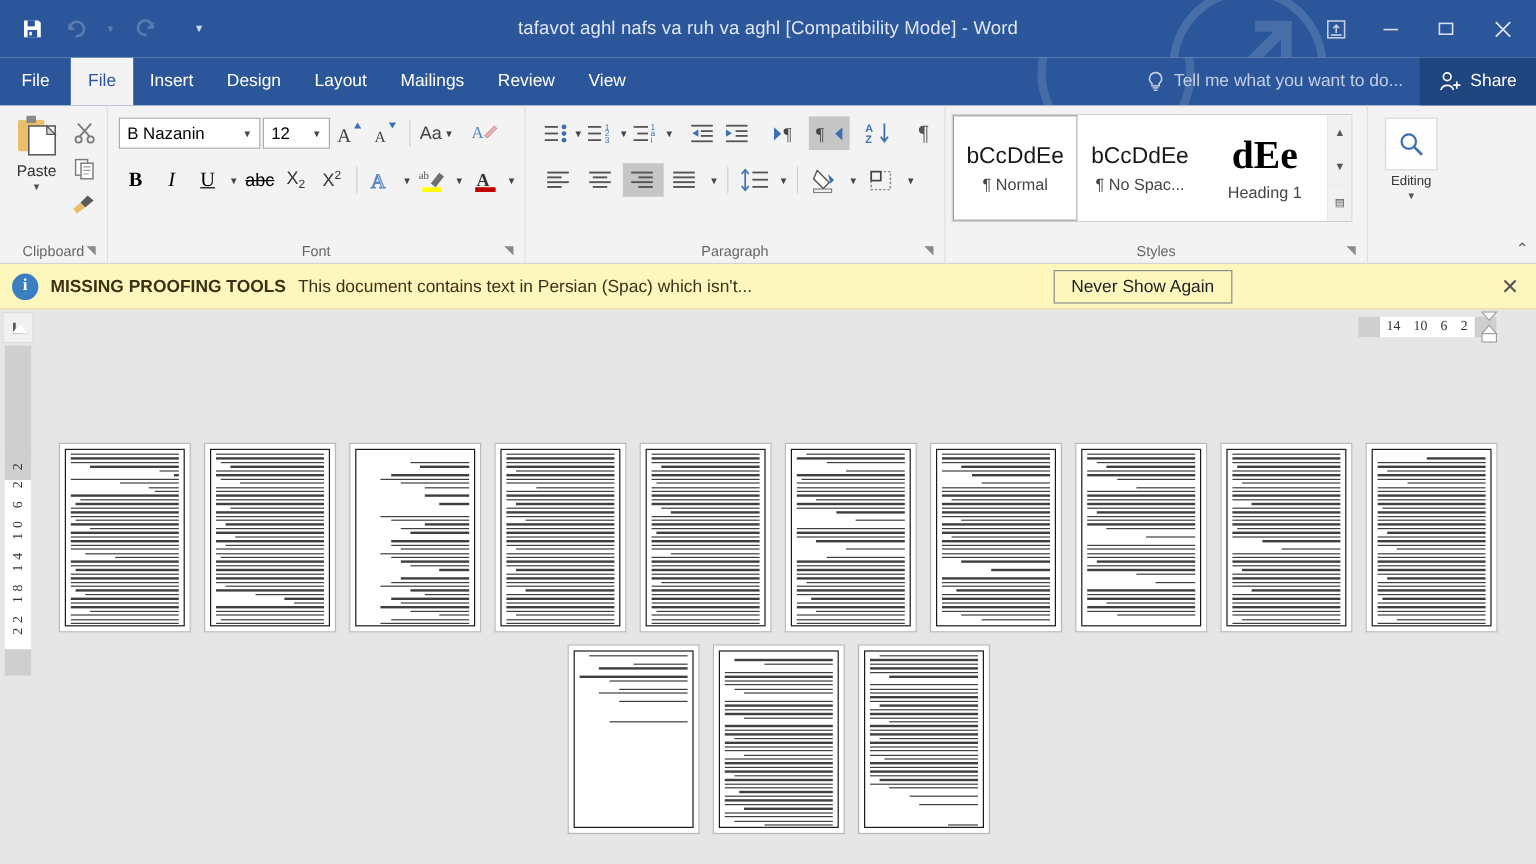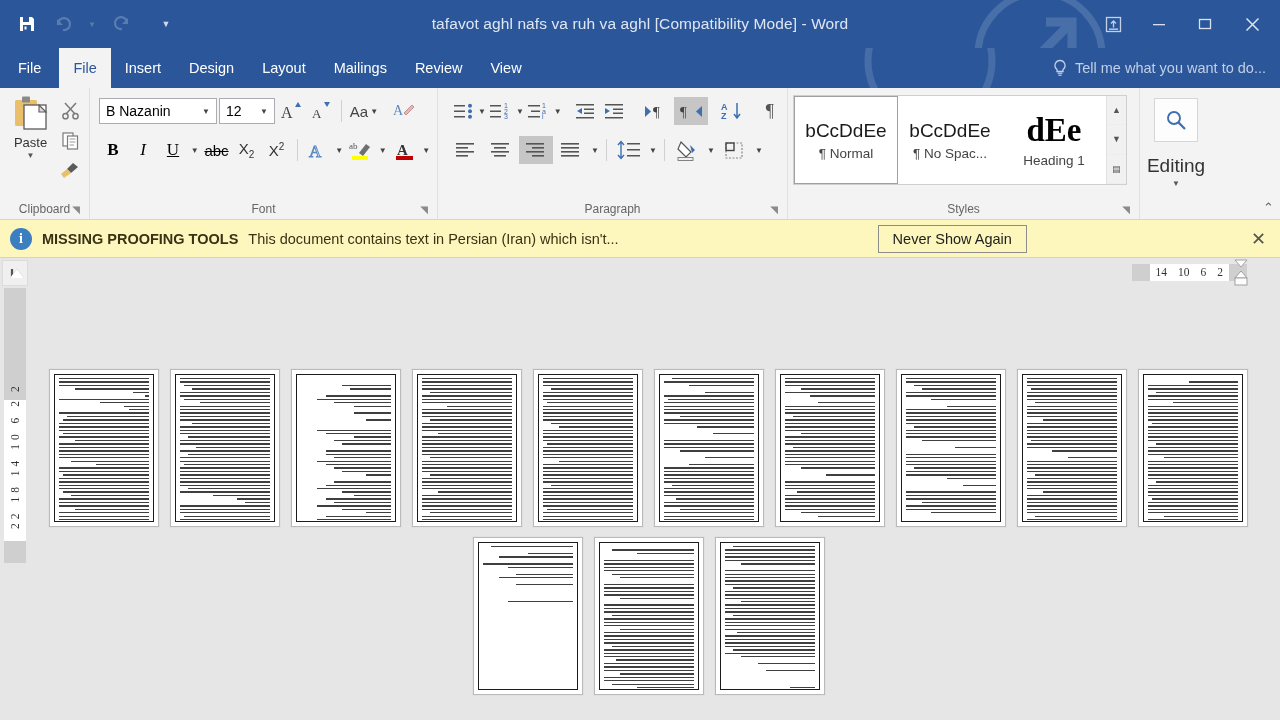--- a/index.html
+++ b/index.html
@@ -183,21 +183,21 @@
     border-bottom: 1px solid #ededed; background: #f1f1f1;
   }
 
   
   .edit-grp { width: 72px; align-items: center; }
   .edit-btn {
     width: 44px; height: 44px; margin: 6px auto 0;
     border: 1px solid #d6d6d6; background: #fdfdfd;
     display: flex; align-items: center; justify-content: center; cursor: pointer;
   }
-  .edit-lbl { font-size: 19px; color: #333; text-align:center; margin-top: 13px;}
+  .edit-lbl { font-size: 11px; color: #333; text-align:center; margin-top: 3px;}
   .edit-car { font-size: 8px; color: #555; text-align: center; margin-top: 2px; }
   .collapse-ribbon {
     position: absolute; right: 6px; bottom: 4px;
     font-size: 13px; color: #666; cursor: pointer;
   }
 
   
   .msgbar {
     height: 38px; background: #fdf7bd;
     border-bottom: 1px solid #e0d98d;
@@ -399,20 +399,28 @@
 
   <div class="tellme">
     <svg width="16" height="18" viewBox="0 0 16 18">
       <path d="M8 1.5 A5 5 0 0 1 11 10.5 L11 12.5 L5 12.5 L5 10.5 A5 5 0 0 1 8 1.5 Z" fill="none" stroke="#c2cfe6" stroke-width="1.3"></path>
       <rect x="5.6" y="13.6" width="4.8" height="1.2" fill="#c2cfe6"></rect>
       <rect x="6.4" y="15.6" width="3.2" height="1.2" fill="#c2cfe6"></rect>
     </svg>
     <span>Tell me what you want to do...</span>
   </div>
 
+  <div class="share">
+    <svg width="19" height="18" viewBox="0 0 19 18">
+      <circle cx="7" cy="5" r="3.2" fill="none" stroke="#ffffff" stroke-width="1.4"></circle>
+      <path d="M1.7 16 A5.6 5.6 0 0 1 12.3 16" fill="none" stroke="#ffffff" stroke-width="1.4"></path>
+      <path d="M15 9 L15 15 M12 12 L18 12" stroke="#ffffff" stroke-width="1.4"></path>
+    </svg>
+    <span>Share</span>
+  </div>
 </div>
 
 <div class="ribbon">
 
   <div class="grp clip">
     <div class="grp-body">
       <div class="clip-left">
         <svg width="40" height="40" viewBox="0 0 40 40">
           <rect x="4" y="6" width="22" height="26" rx="1.5" fill="#e9bf6b"></rect>
           <rect x="11" y="2.5" width="8" height="6" rx="1" fill="#8a8a8a"></rect>
@@ -726,21 +734,21 @@
     </div>
     <div class="grp-label"></div>
   </div>
 
   <div class="collapse-ribbon">⌃</div>
 </div>
 
 <div class="msgbar">
   <div class="info-icon">i</div>
   <span class="msg-strong">MISSING PROOFING TOOLS</span>
-  <span class="msg-text">This document contains text in Persian (Iran) which isn't...</span>
+  <span class="msg-text">This document contains text in Persian (Spac) which isn't...</span>
   <button class="never-btn">Never Show Again</button>
   <span class="msg-close">✕</span>
 </div>
 
 <div class="workspace">
 
   <div class="hruler">
     <div class="tab-selector">
       <svg width="13" height="13" viewBox="0 0 13 13">
         <path d="M3 2 L3 10 L10 10" stroke="#555" stroke-width="2.2" fill="none"></path>

